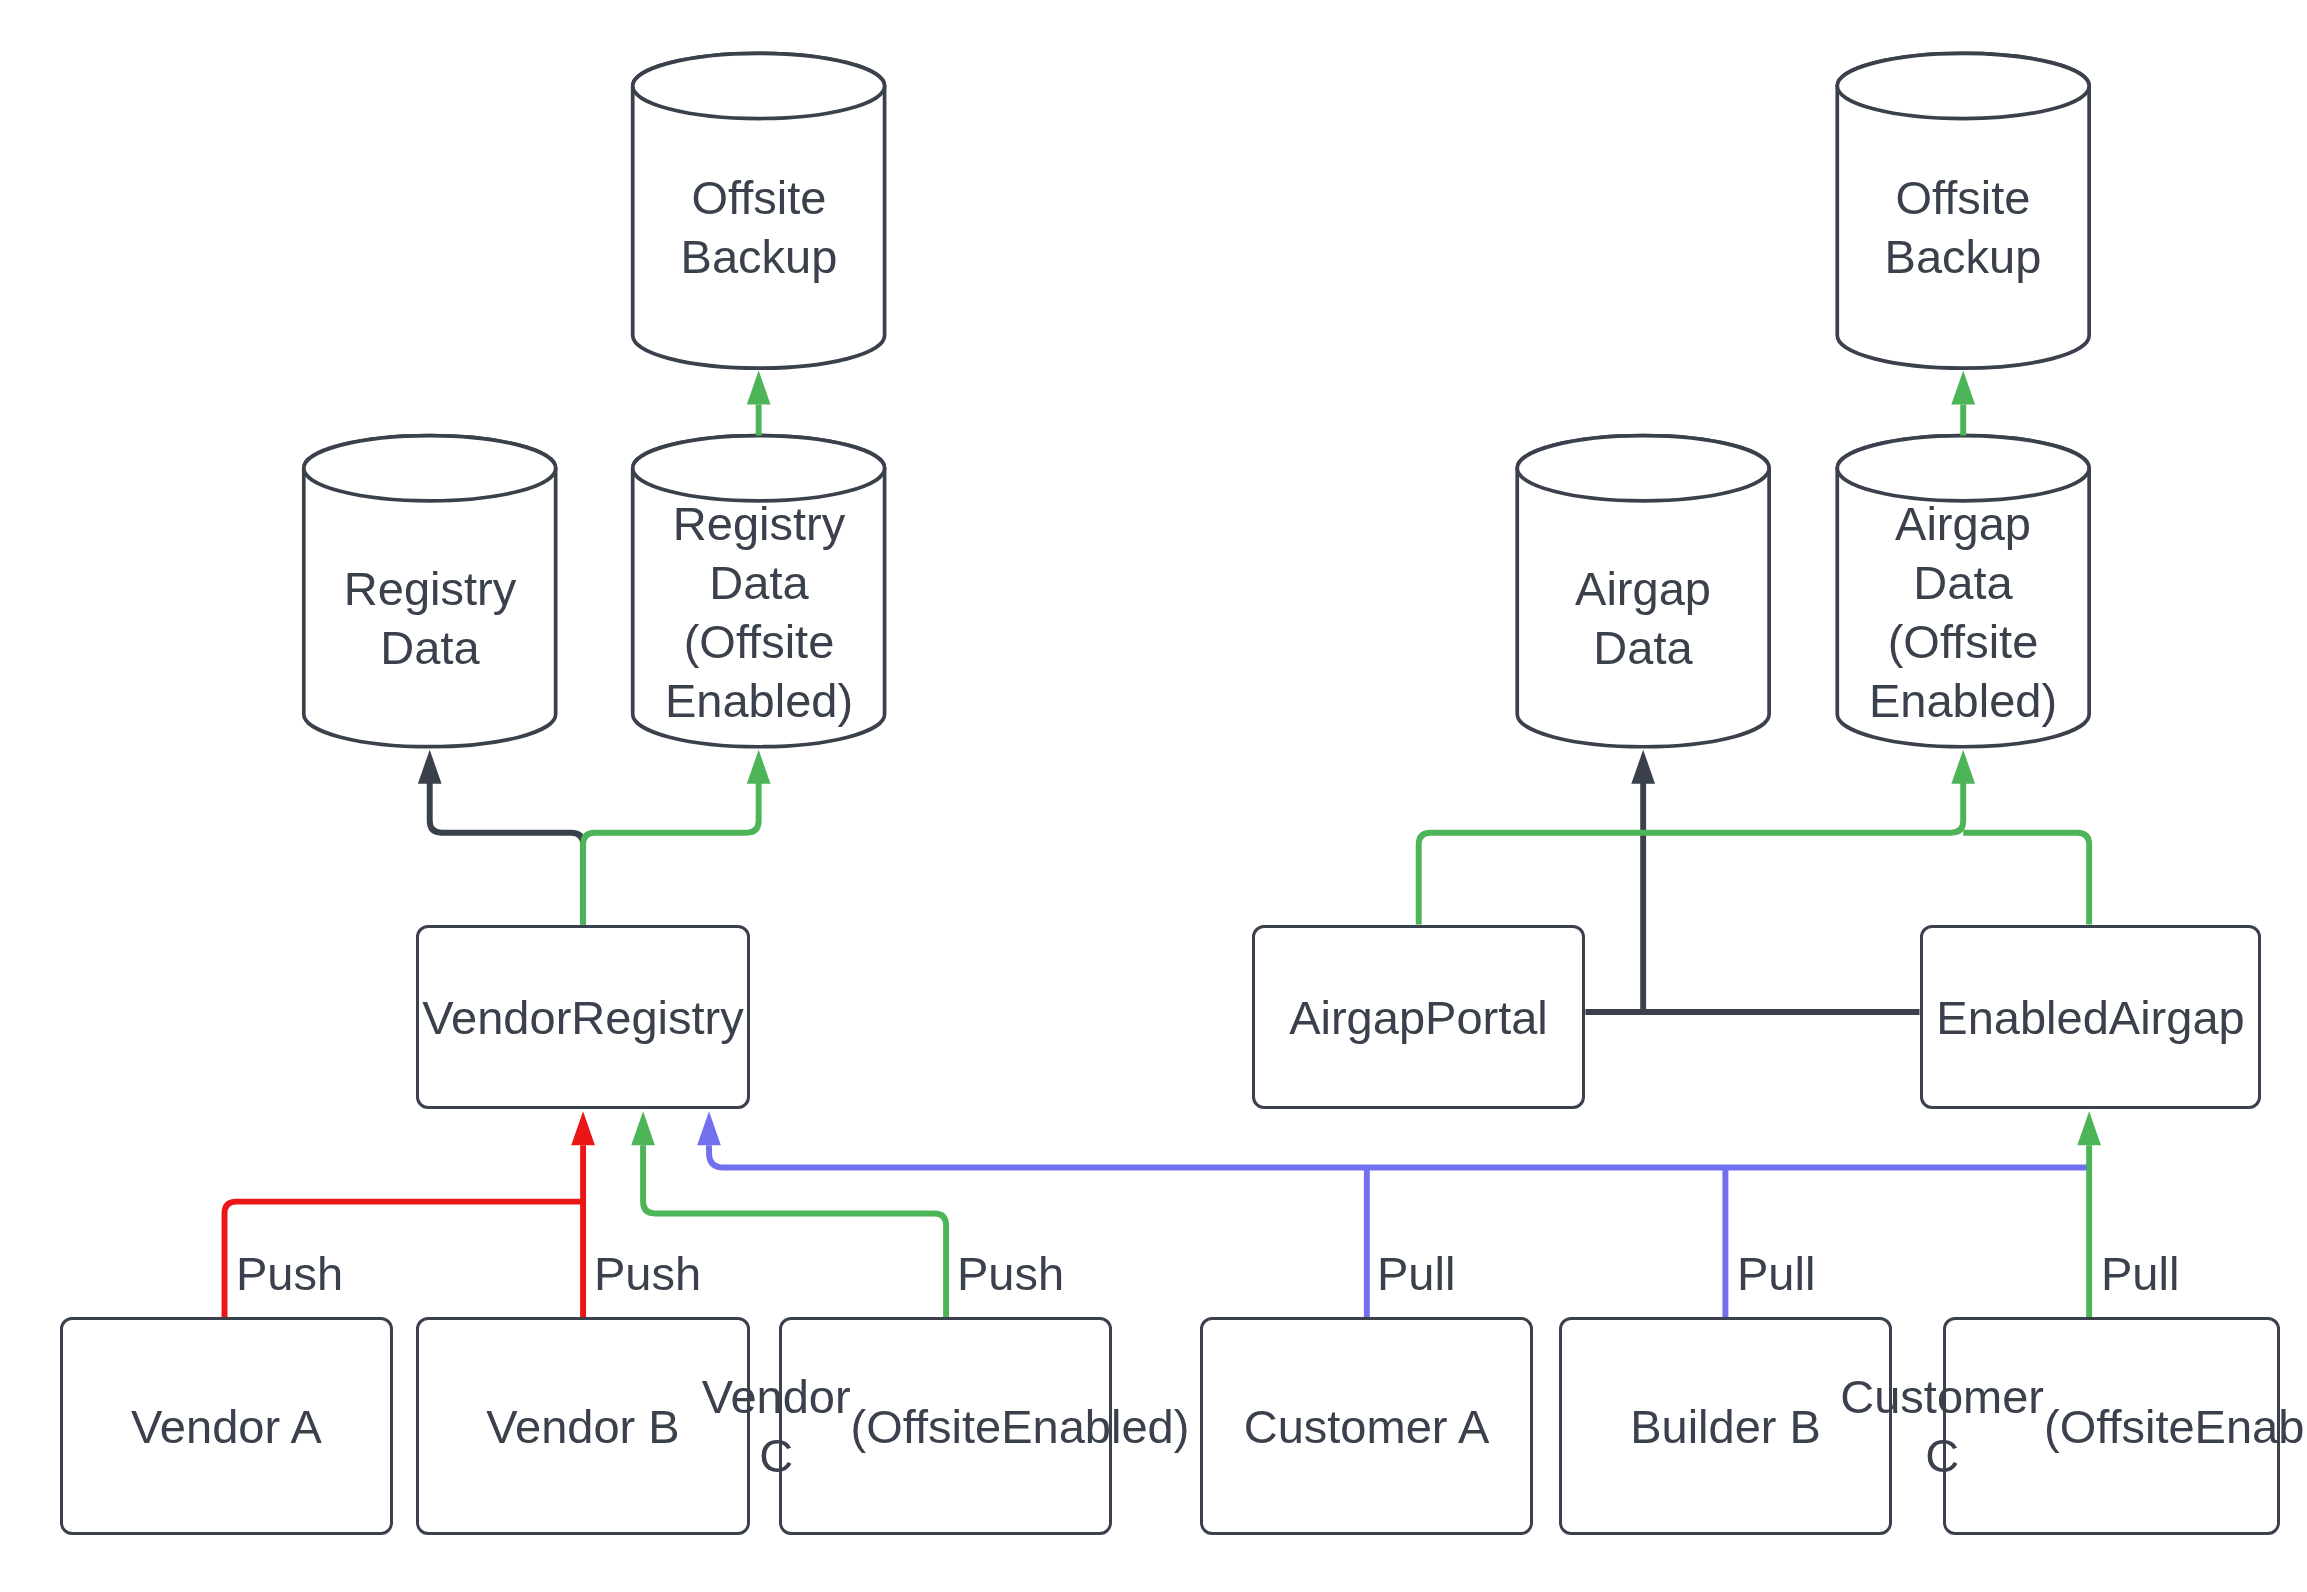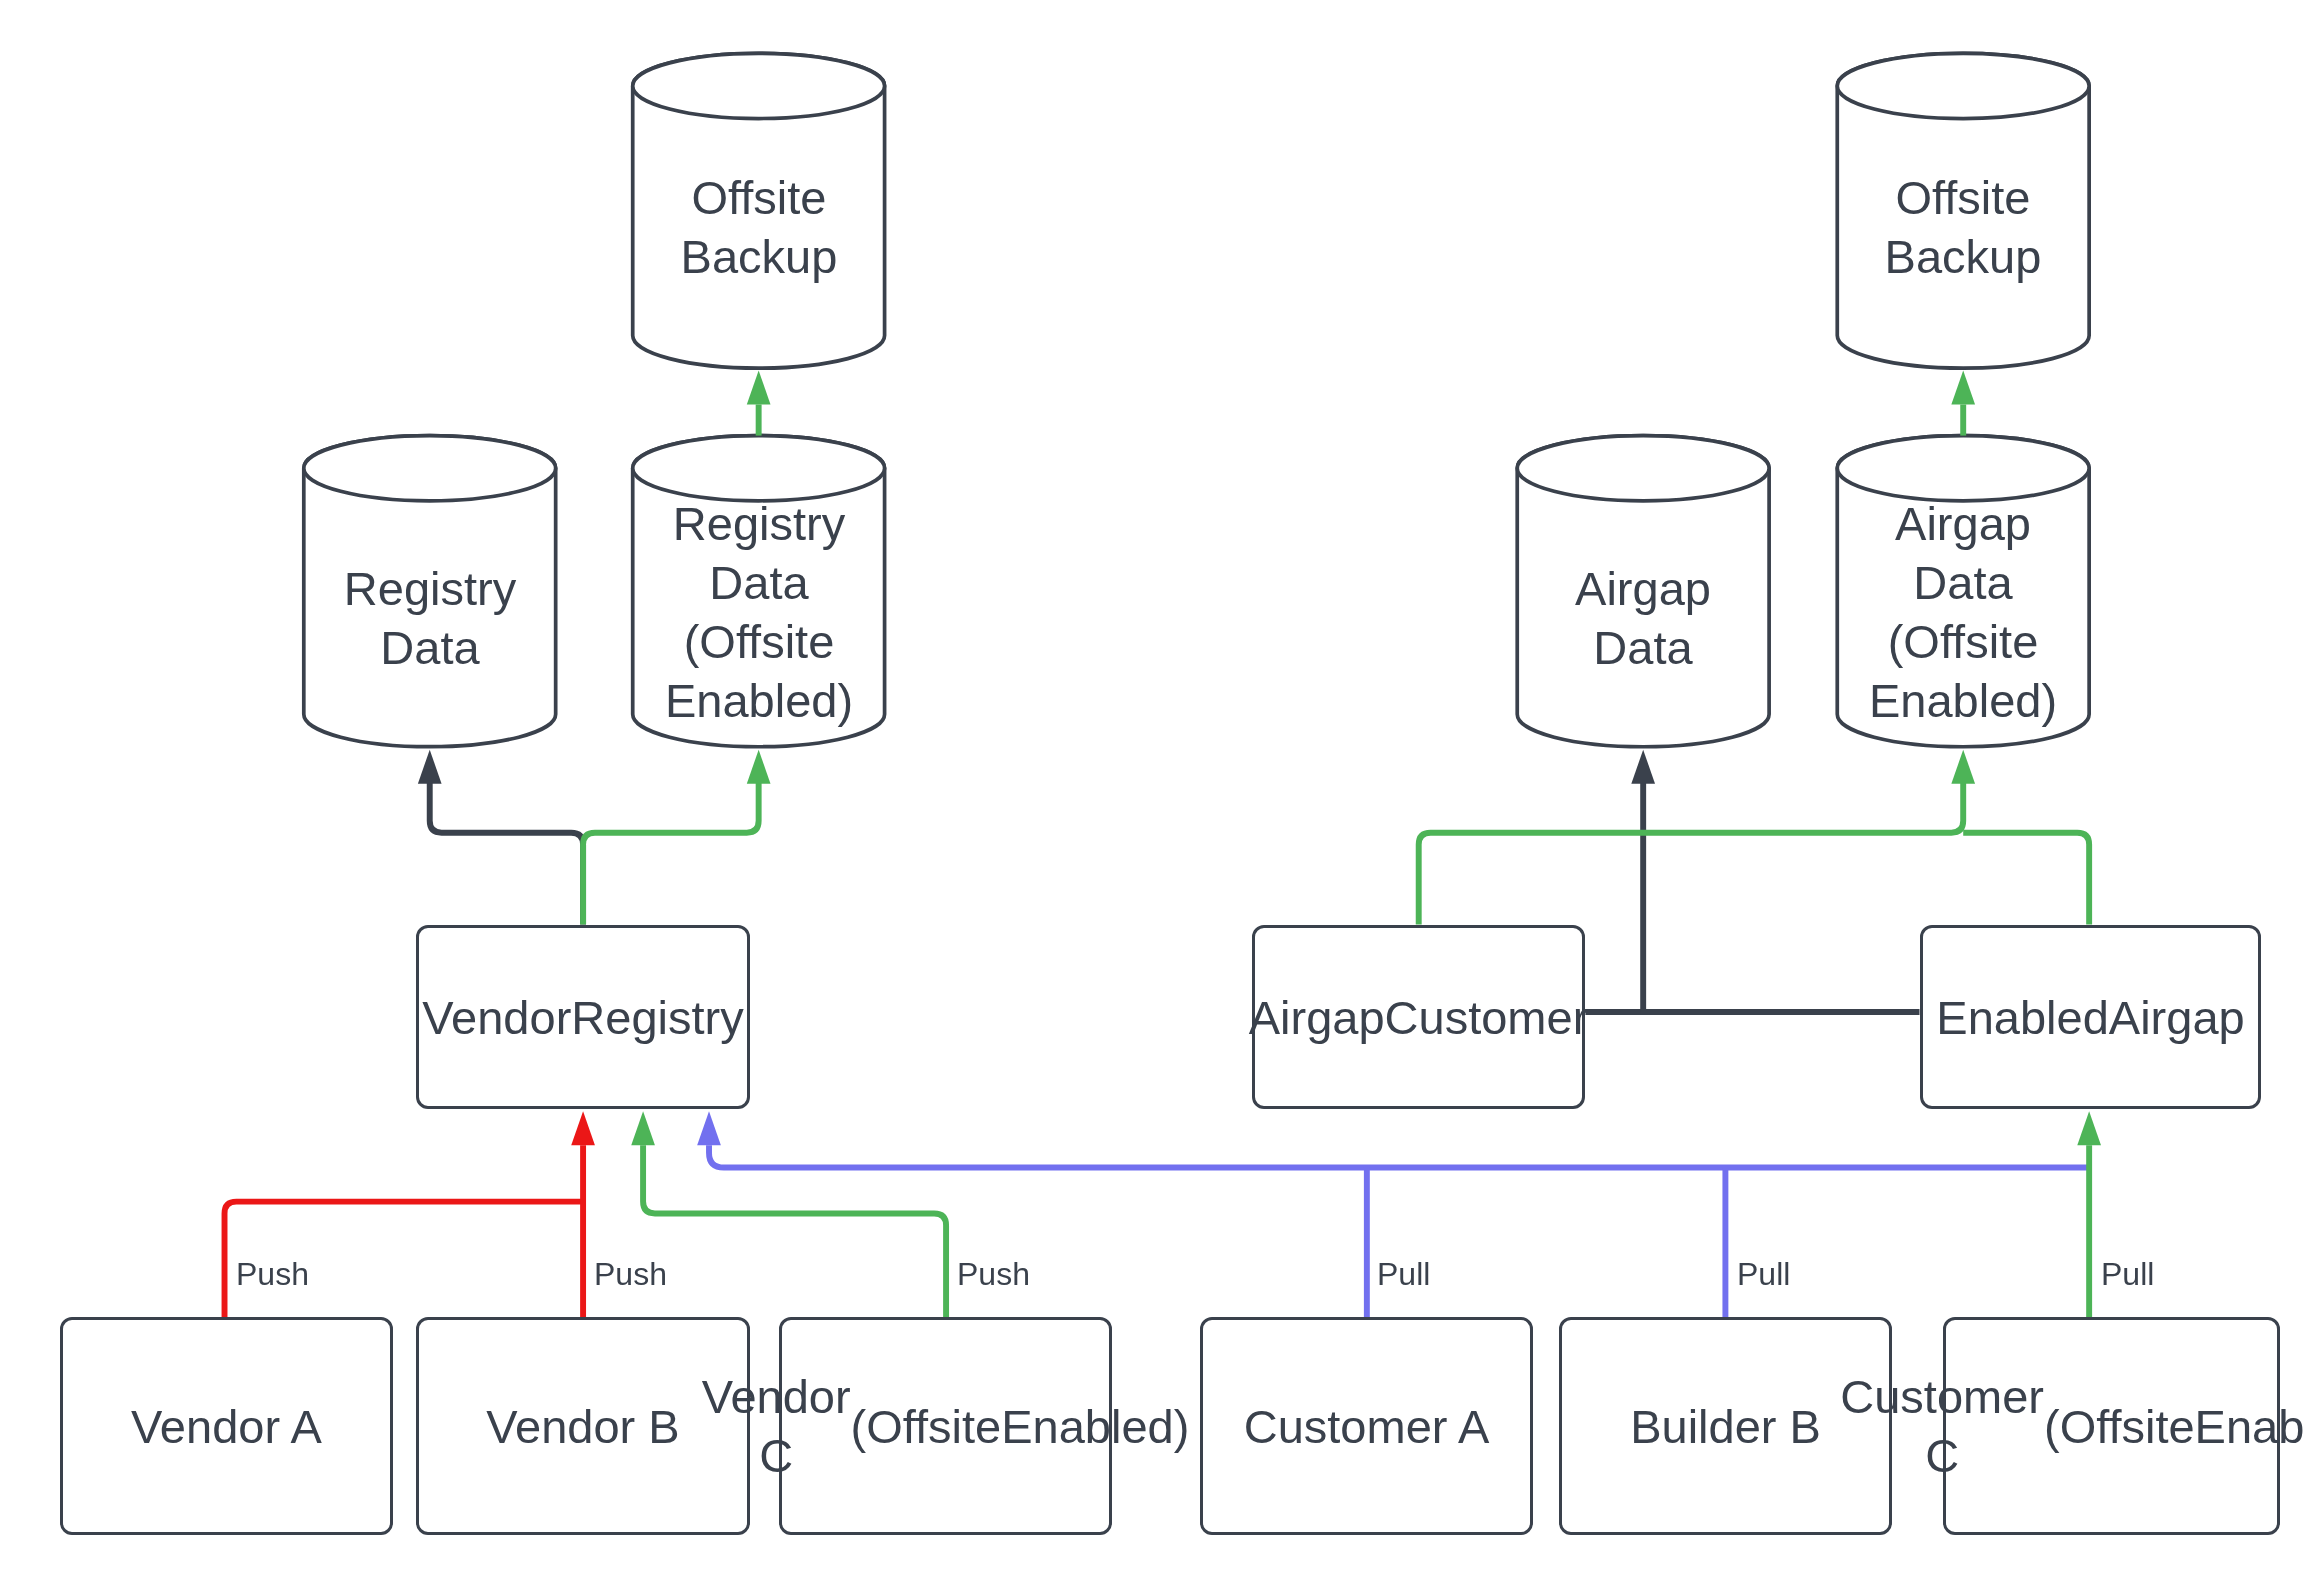--- a/index.html
+++ b/index.html
@@ -12,21 +12,21 @@
   .e{fill:none;stroke-width:8;stroke-linejoin:round;}
   .dark{stroke:var(--stroke);} .red{stroke:var(--red);} .green{stroke:var(--green);} .blue{stroke:var(--blue);}
   .ah-dark{fill:var(--stroke);stroke:none;} .ah-red{fill:var(--red);stroke:none;}
   .ah-green{fill:var(--green);stroke:none;} .ah-blue{fill:var(--blue);stroke:none;}
   .cyl{fill:#ffffff;stroke:var(--stroke);stroke-width:5;}
   .node-box{position:absolute;box-sizing:border-box;background:#fff;border:3.7px solid var(--stroke);
             border-radius:12px;display:flex;flex-direction:row;align-items:center;justify-content:center;
             font-size:47px;line-height:59px;text-align:center;}
   .node-label{position:absolute;box-sizing:border-box;display:flex;flex-direction:column;align-items:center;
               justify-content:center;font-size:47px;line-height:59px;text-align:center;}
-  .edge-label{position:absolute;font-size:32px;line-height:56px;white-space:nowrap;color:var(--text);text-align:right;}
+  .edge-label{position:absolute;font-size:47px;line-height:56px;white-space:nowrap;color:var(--text);text-align:right;}
   .ln{display:block;}
 </style>
 </head>
 <body>
 
 <div class="canvas">
 
   <svg class="layer" width="2307" height="1592" viewBox="0 0 3114 2149">
 
     <g>
@@ -112,21 +112,21 @@
     <span class="ln">(Offsite</span>
     <span class="ln">Enabled)</span>
   </div>
 
   <div class="node-box" style="left:416px;top:925px;width:334px;height:184px">
     <span class="ln">Vendor</span>
     <span class="ln">Registry</span>
   </div>
   <div class="node-box" style="left:1252px;top:925px;width:333px;height:184px">
     <span class="ln">Airgap</span>
-    <span class="ln">Customer</span>
+    <span class="ln">Portal</span>
   </div>
   <div class="node-box" style="left:1920px;top:925px;width:341px;height:184px">
     <span class="ln">Enabled</span>
     <span class="ln">Airgap</span>
   </div>
 
   <div class="node-box" style="left:60px;top:1317px;width:333px;height:218px">
     <span class="ln">Vendor A</span>
   </div>
   <div class="node-box" style="left:416px;top:1317px;width:334px;height:218px">

